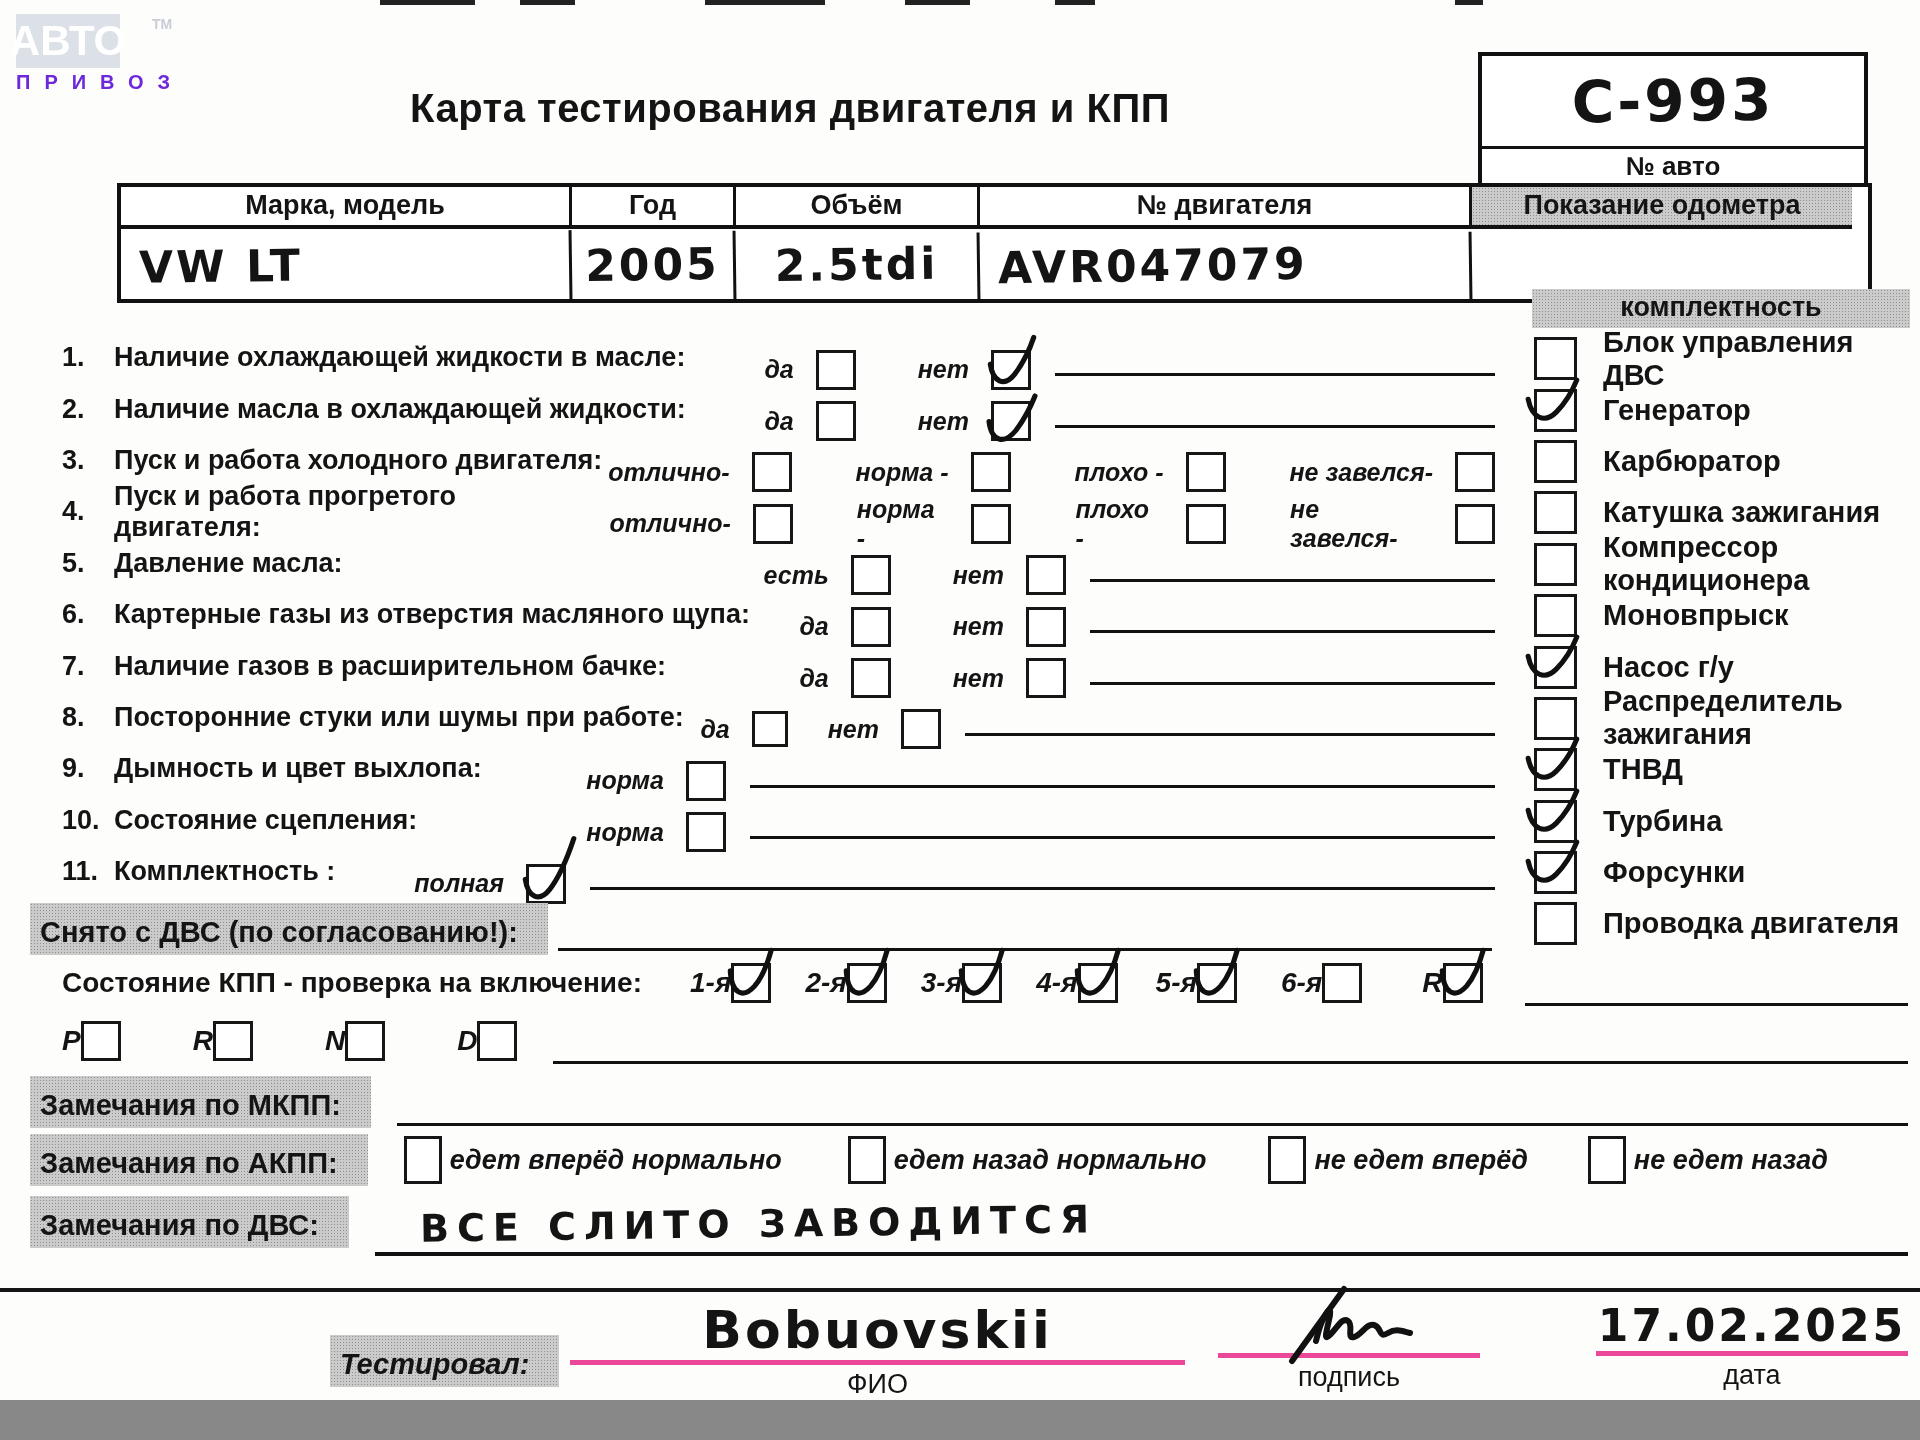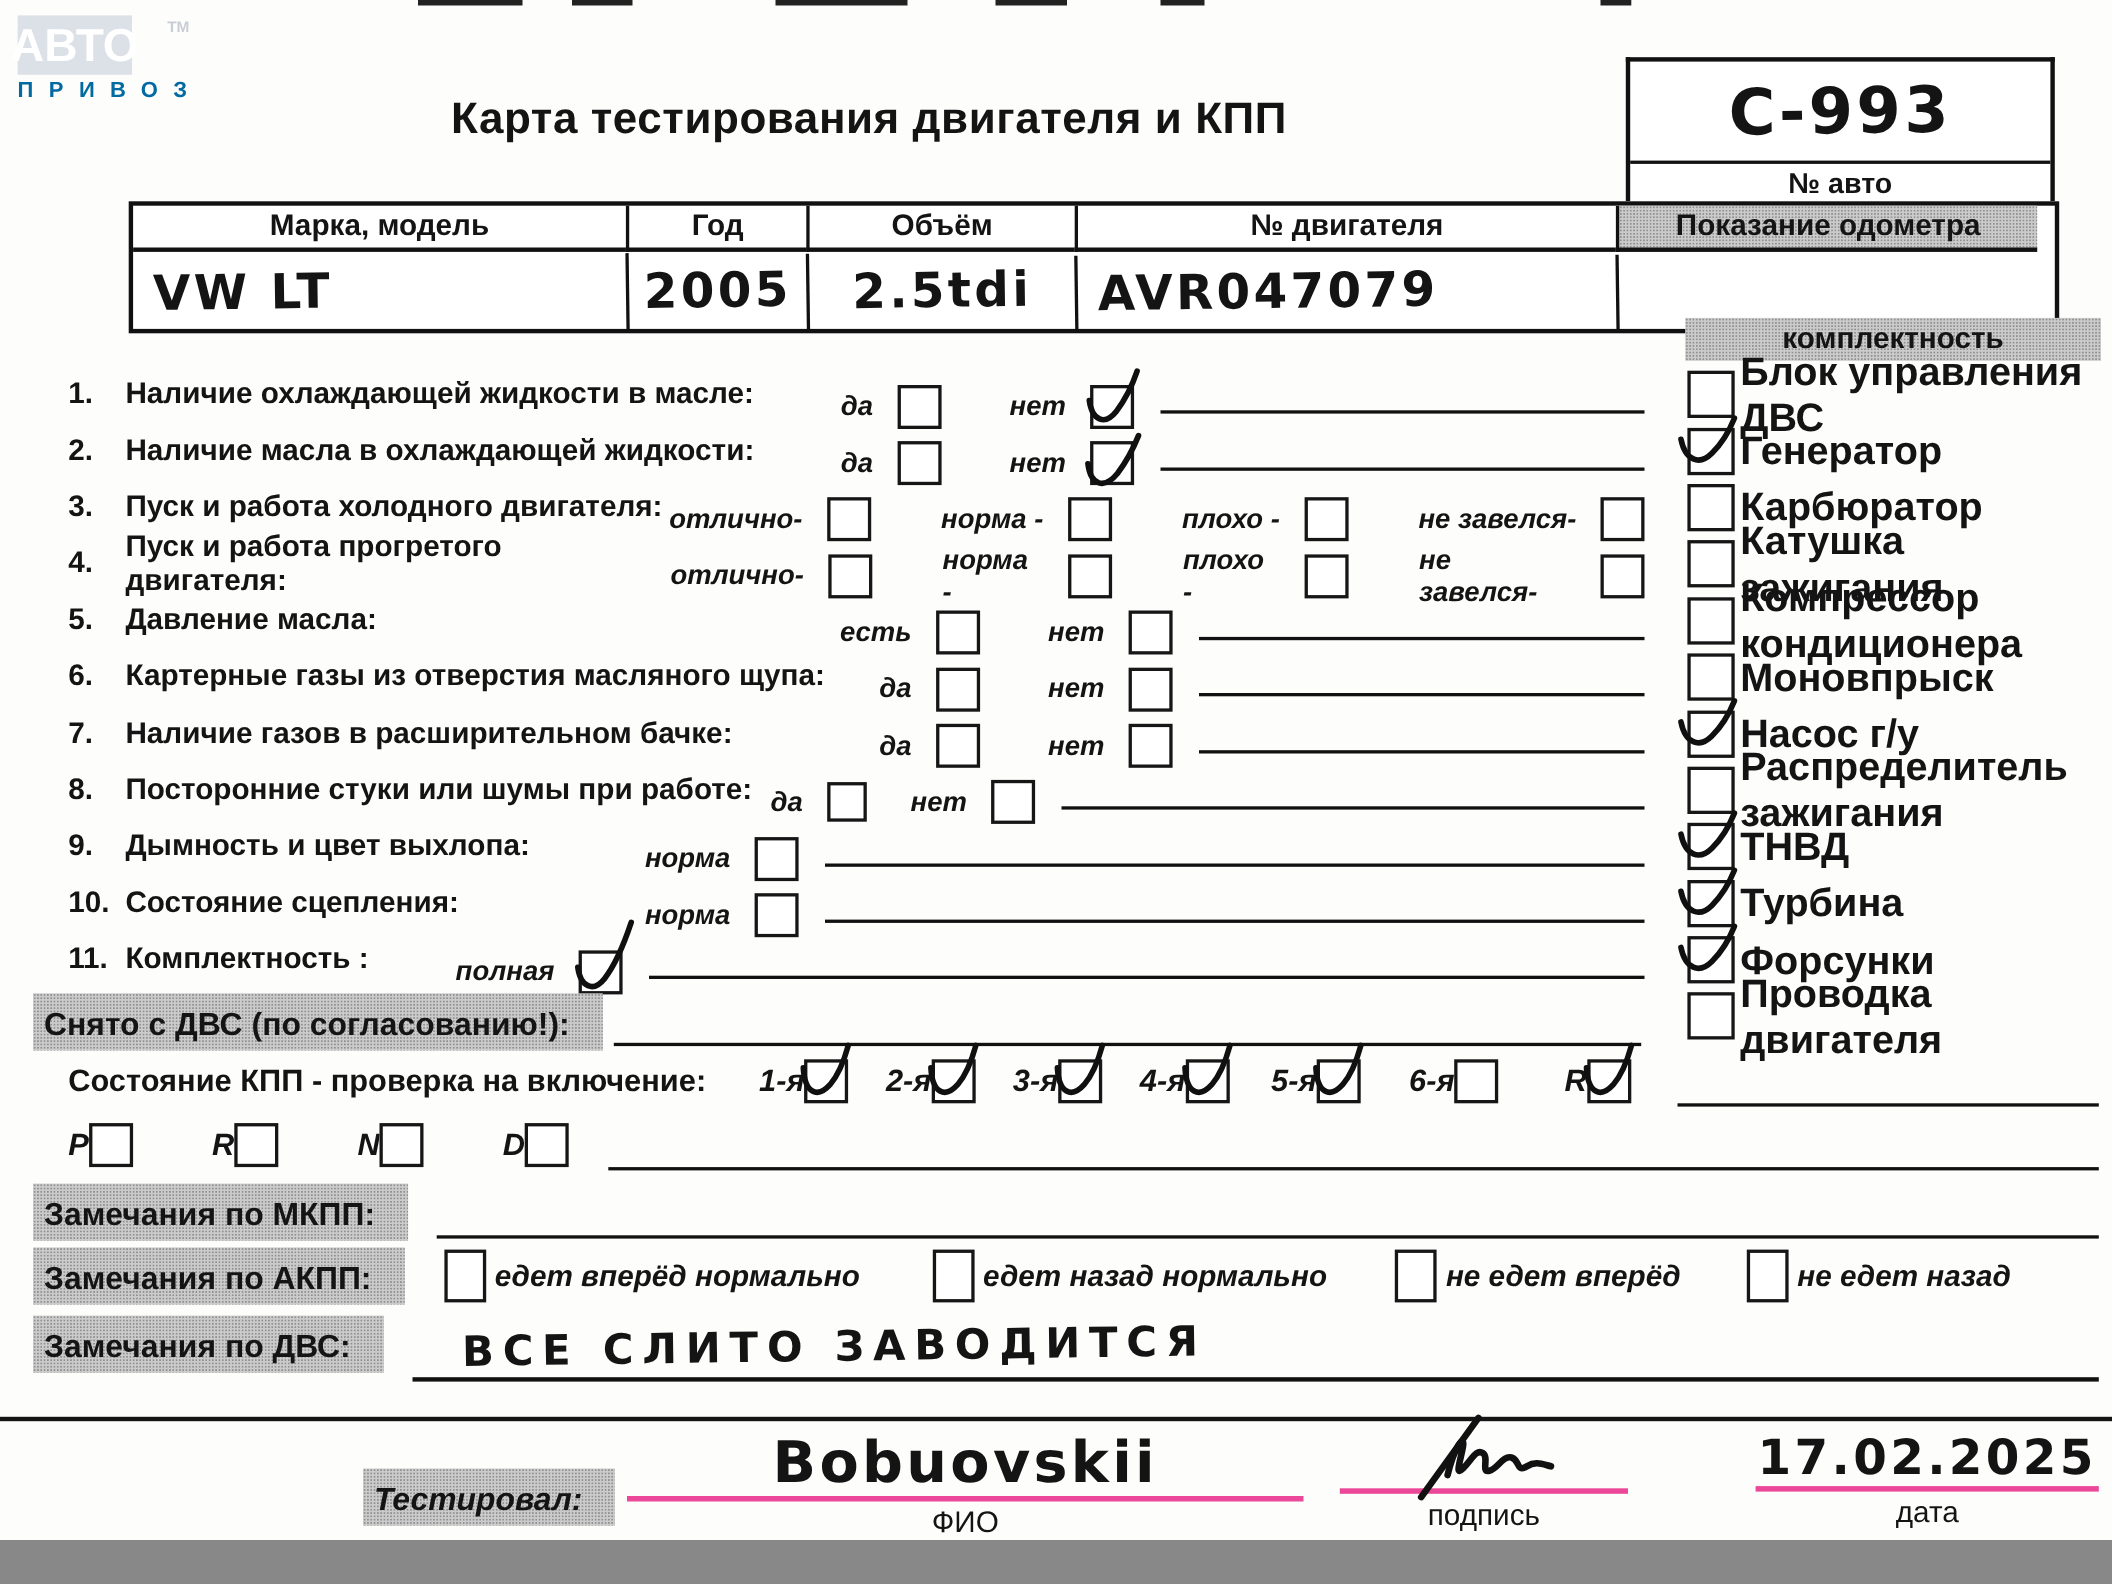--- a/index.html
+++ b/index.html
@@ -12,21 +12,21 @@
     color: #141414;
     overflow: hidden;
   }
   
   .scan-dash { position:absolute; top:0; height:5px; background:#222; }
   
   .logo { position:absolute; left:16px; top:14px; }
   .logo-box { width:104px; height:54px; background:#dce0e7; color:#fff;
     font-weight:bold; font-size:42px; display:flex; align-items:center; justify-content:center; }
   .logo-tm { position:absolute; left:136px; top:2px; color:#c9cdd5; font-size:14px; font-weight:bold; }
-  .logo-sub { margin-top:3px; color:#0369a1; font-size:20px; font-weight:bold; letter-spacing:14px; }
+  .logo-sub { margin-top:3px; color:#6d28d9; font-size:20px; font-weight:bold; letter-spacing:14px; }
   
   .title { position:absolute; left:340px; top:86px; width:900px; text-align:center;
     font-size:40px; font-weight:bold; letter-spacing:0.5px; }
   
   .shaded {
     background-color:#cbcbcb;
     background-image: radial-gradient(#8f8f8f 0.9px, rgba(0,0,0,0) 1px);
     background-size:3px 3px;
   }
   
@@ -60,21 +60,21 @@
   .crow { display:flex; align-items:center; height:51.4px; font-size:27px; font-weight:bold; }
   .num { flex:0 0 52px; }
   .opts { margin-left:auto; display:flex; align-items:center; gap:62px; }
   .opt { display:flex; align-items:center; gap:22px; font-style:italic; font-size:25px;margin-top:24px; }
   .bline { border-bottom:3px solid #111; align-self:flex-end; margin-bottom:7px; margin-left:24px; flex:0 0 auto; }
   .grow { flex:1 1 auto; }
   
   .chead { position:absolute; left:1532px; top:289px; width:378px; text-align:center;
     font-weight:bold; font-size:27px; padding:3px 0 5px; }
   .clist { position:absolute; left:1534px; top:333px; width:384px; }
-  .citem { display:flex; align-items:center; height:51.4px; gap:5px; font-weight:bold; font-size:36px; }
+  .citem { display:flex; align-items:center; height:51.4px; gap:26px; font-weight:bold; font-size:29px; }
   .citem .cb { width:43px; height:43px; }
   
   .removed { position:absolute; left:30px; top:903px; width:1462px; display:flex; align-items:flex-end; }
   .shlabel { font-weight:bold; font-size:29px; padding:13px 30px 6px 10px; white-space:nowrap; }
   .gearrow { position:absolute; left:62px; display:flex; align-items:center; height:50px;
     font-size:28px; font-weight:bold; width:1846px; }
   .glabel { flex:0 0 auto; }
   .gear { display:flex; align-items:center; gap:0; font-style:italic; }
   
   .remrow { position:absolute; left:30px; width:1878px; display:flex; }

